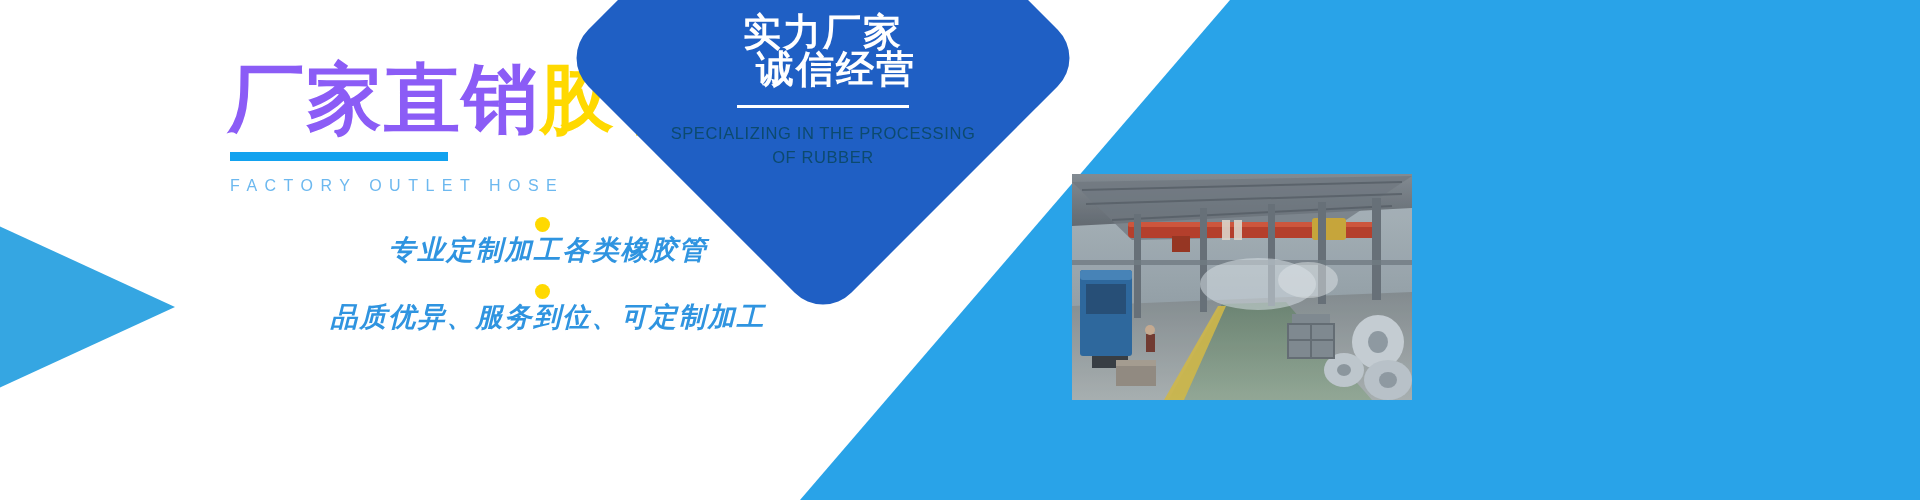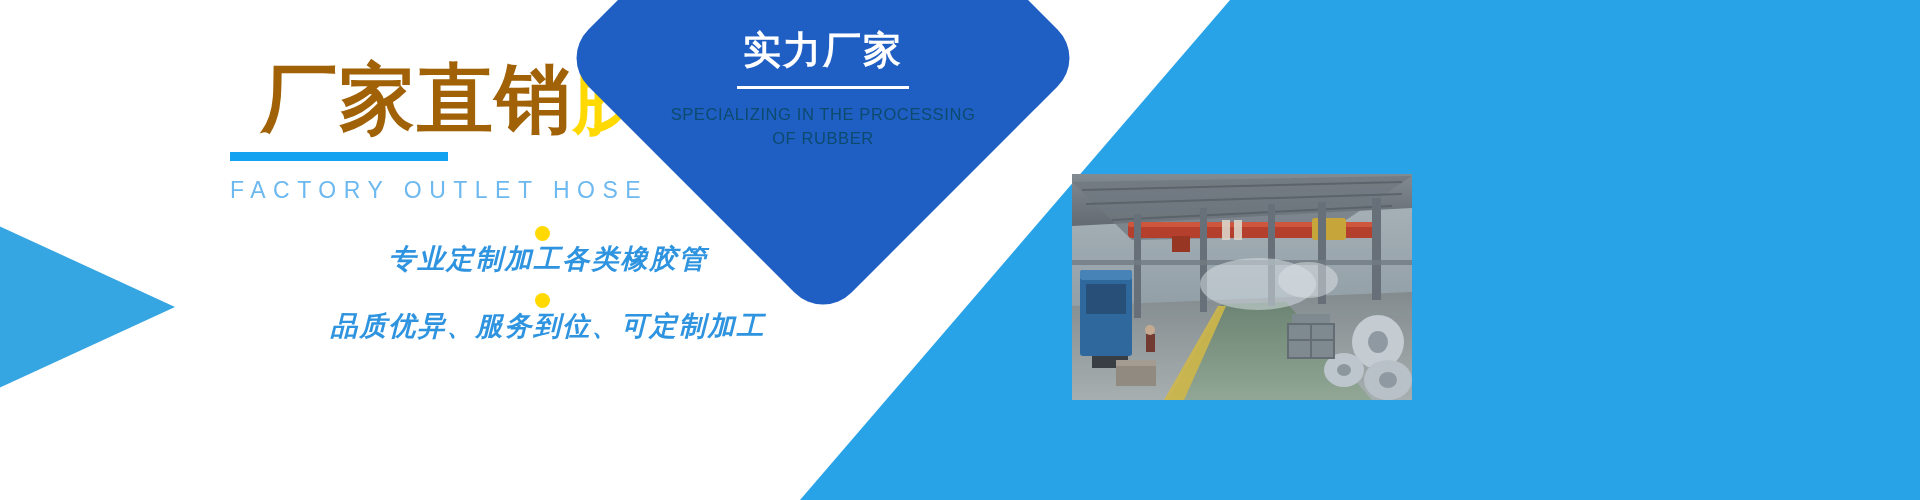--- a/index.html
+++ b/index.html
@@ -28,31 +28,31 @@
   }
 
   
   .left-block{position:absolute;left:228px;top:58px;width:640px;}
 
   .headline{
     font-size:76px;line-height:82px;font-weight:bold;
     letter-spacing:2px;white-space:nowrap;
     font-family:"DejaVu Sans","Liberation Sans",sans-serif;
   }
-  .headline .part-a{color:#a16207;margin-left:33px;}
+  .headline .part-a{color:#8b5cf6;}
   .headline .part-b{color:#ffd900;}
 
   .rule{
     margin-top:12px;margin-left:2px;
     width:218px;height:9px;background:#12a2ef;
   }
 
   .eyebrow{
     margin-top:16px;margin-left:2px;
-    font-size:23px;letter-spacing:7.5px;color:#6cb8ef;
+    font-size:16px;letter-spacing:7.5px;color:#6cb8ef;
     white-space:nowrap;font-weight:400;
   }
 
   .bullets{margin-top:22px;list-style:none;padding:0;}
   .bullet{
     display:flex;align-items:center;
     margin-bottom:16px;white-space:nowrap;flex-direction:column;
   }
   .dot{
     width:15px;height:15px;border-radius:50%;
@@ -131,20 +131,21 @@
         <span class="dot"></span>
         <span class="bullet-text">品质优异、服务到位、可定制加工</span>
       </li>
     </ul>
   </div>
 
   <div class="diamond"></div>
   <div class="diamond-content">
     <div class="badge-cn">
       <span>实力厂家</span>
+      <span class="l2">诚信经营</span>
     </div>
     <div class="badge-rule"></div>
     <div class="badge-en">
       <div>SPECIALIZING IN THE PROCESSING</div>
       <div>OF RUBBER</div>
     </div>
   </div>
 
   <div class="photo">
     <svg width="340" height="226" viewBox="0 0 340 226" xmlns="http://www.w3.org/2000/svg">

